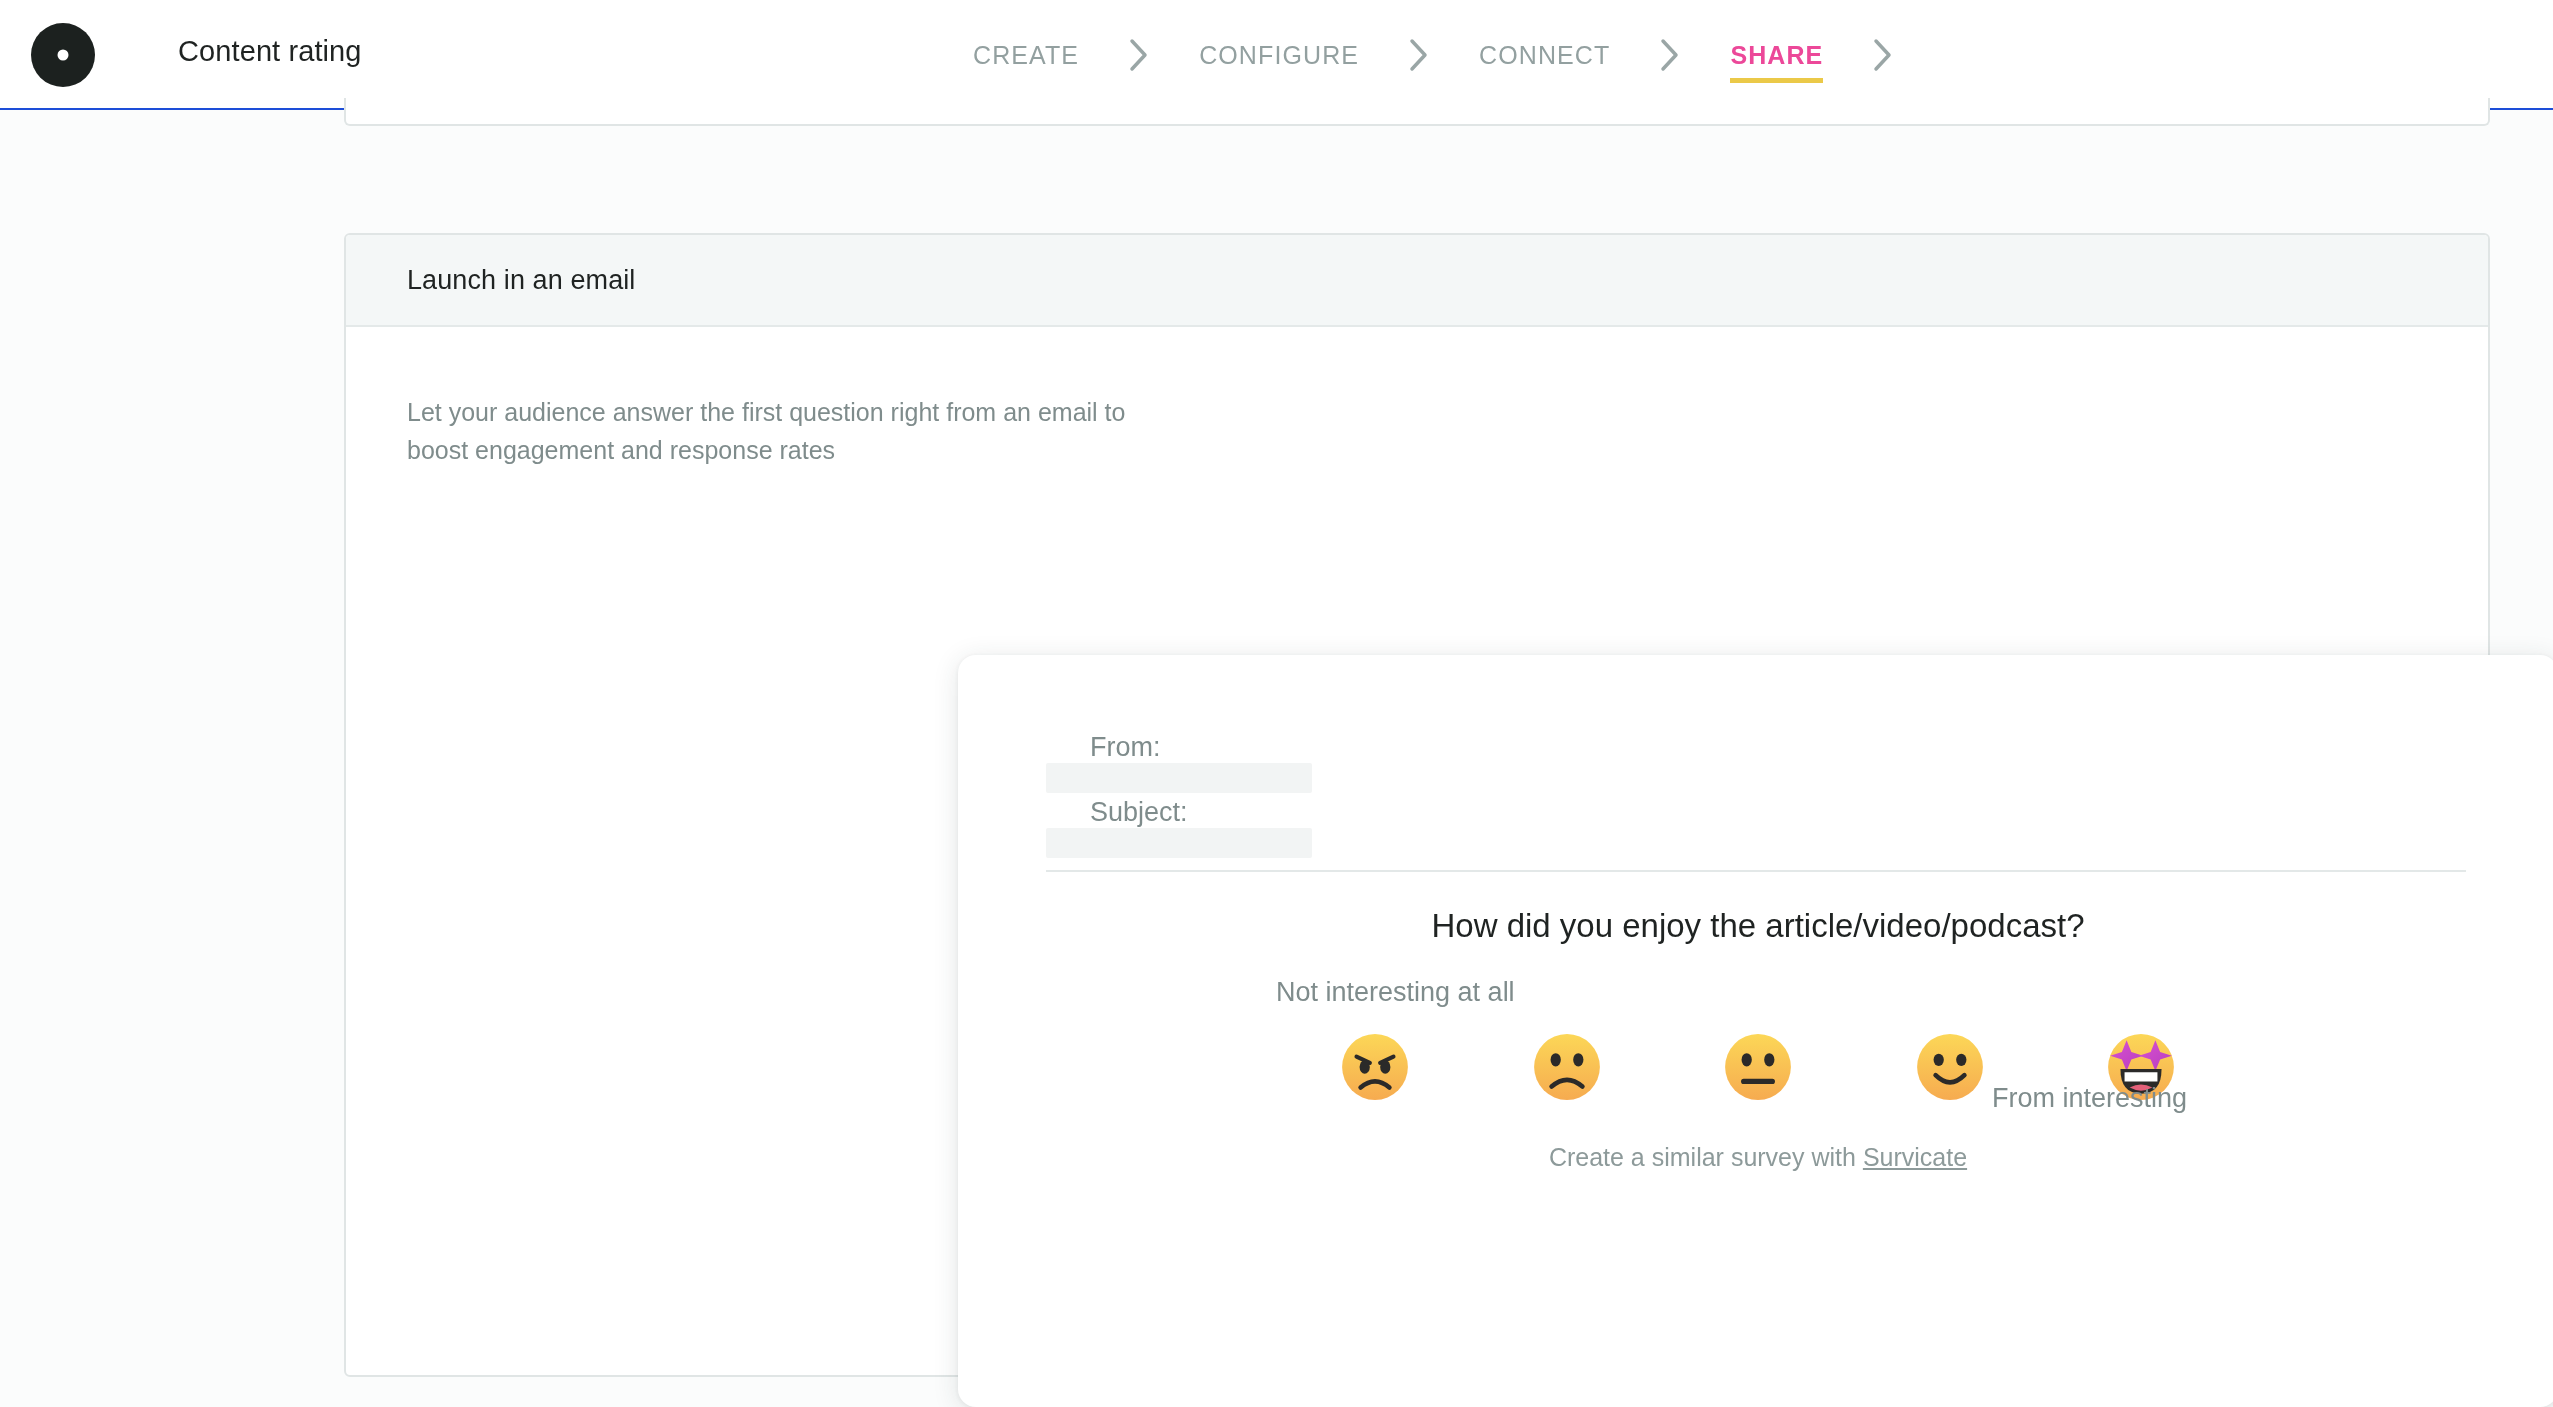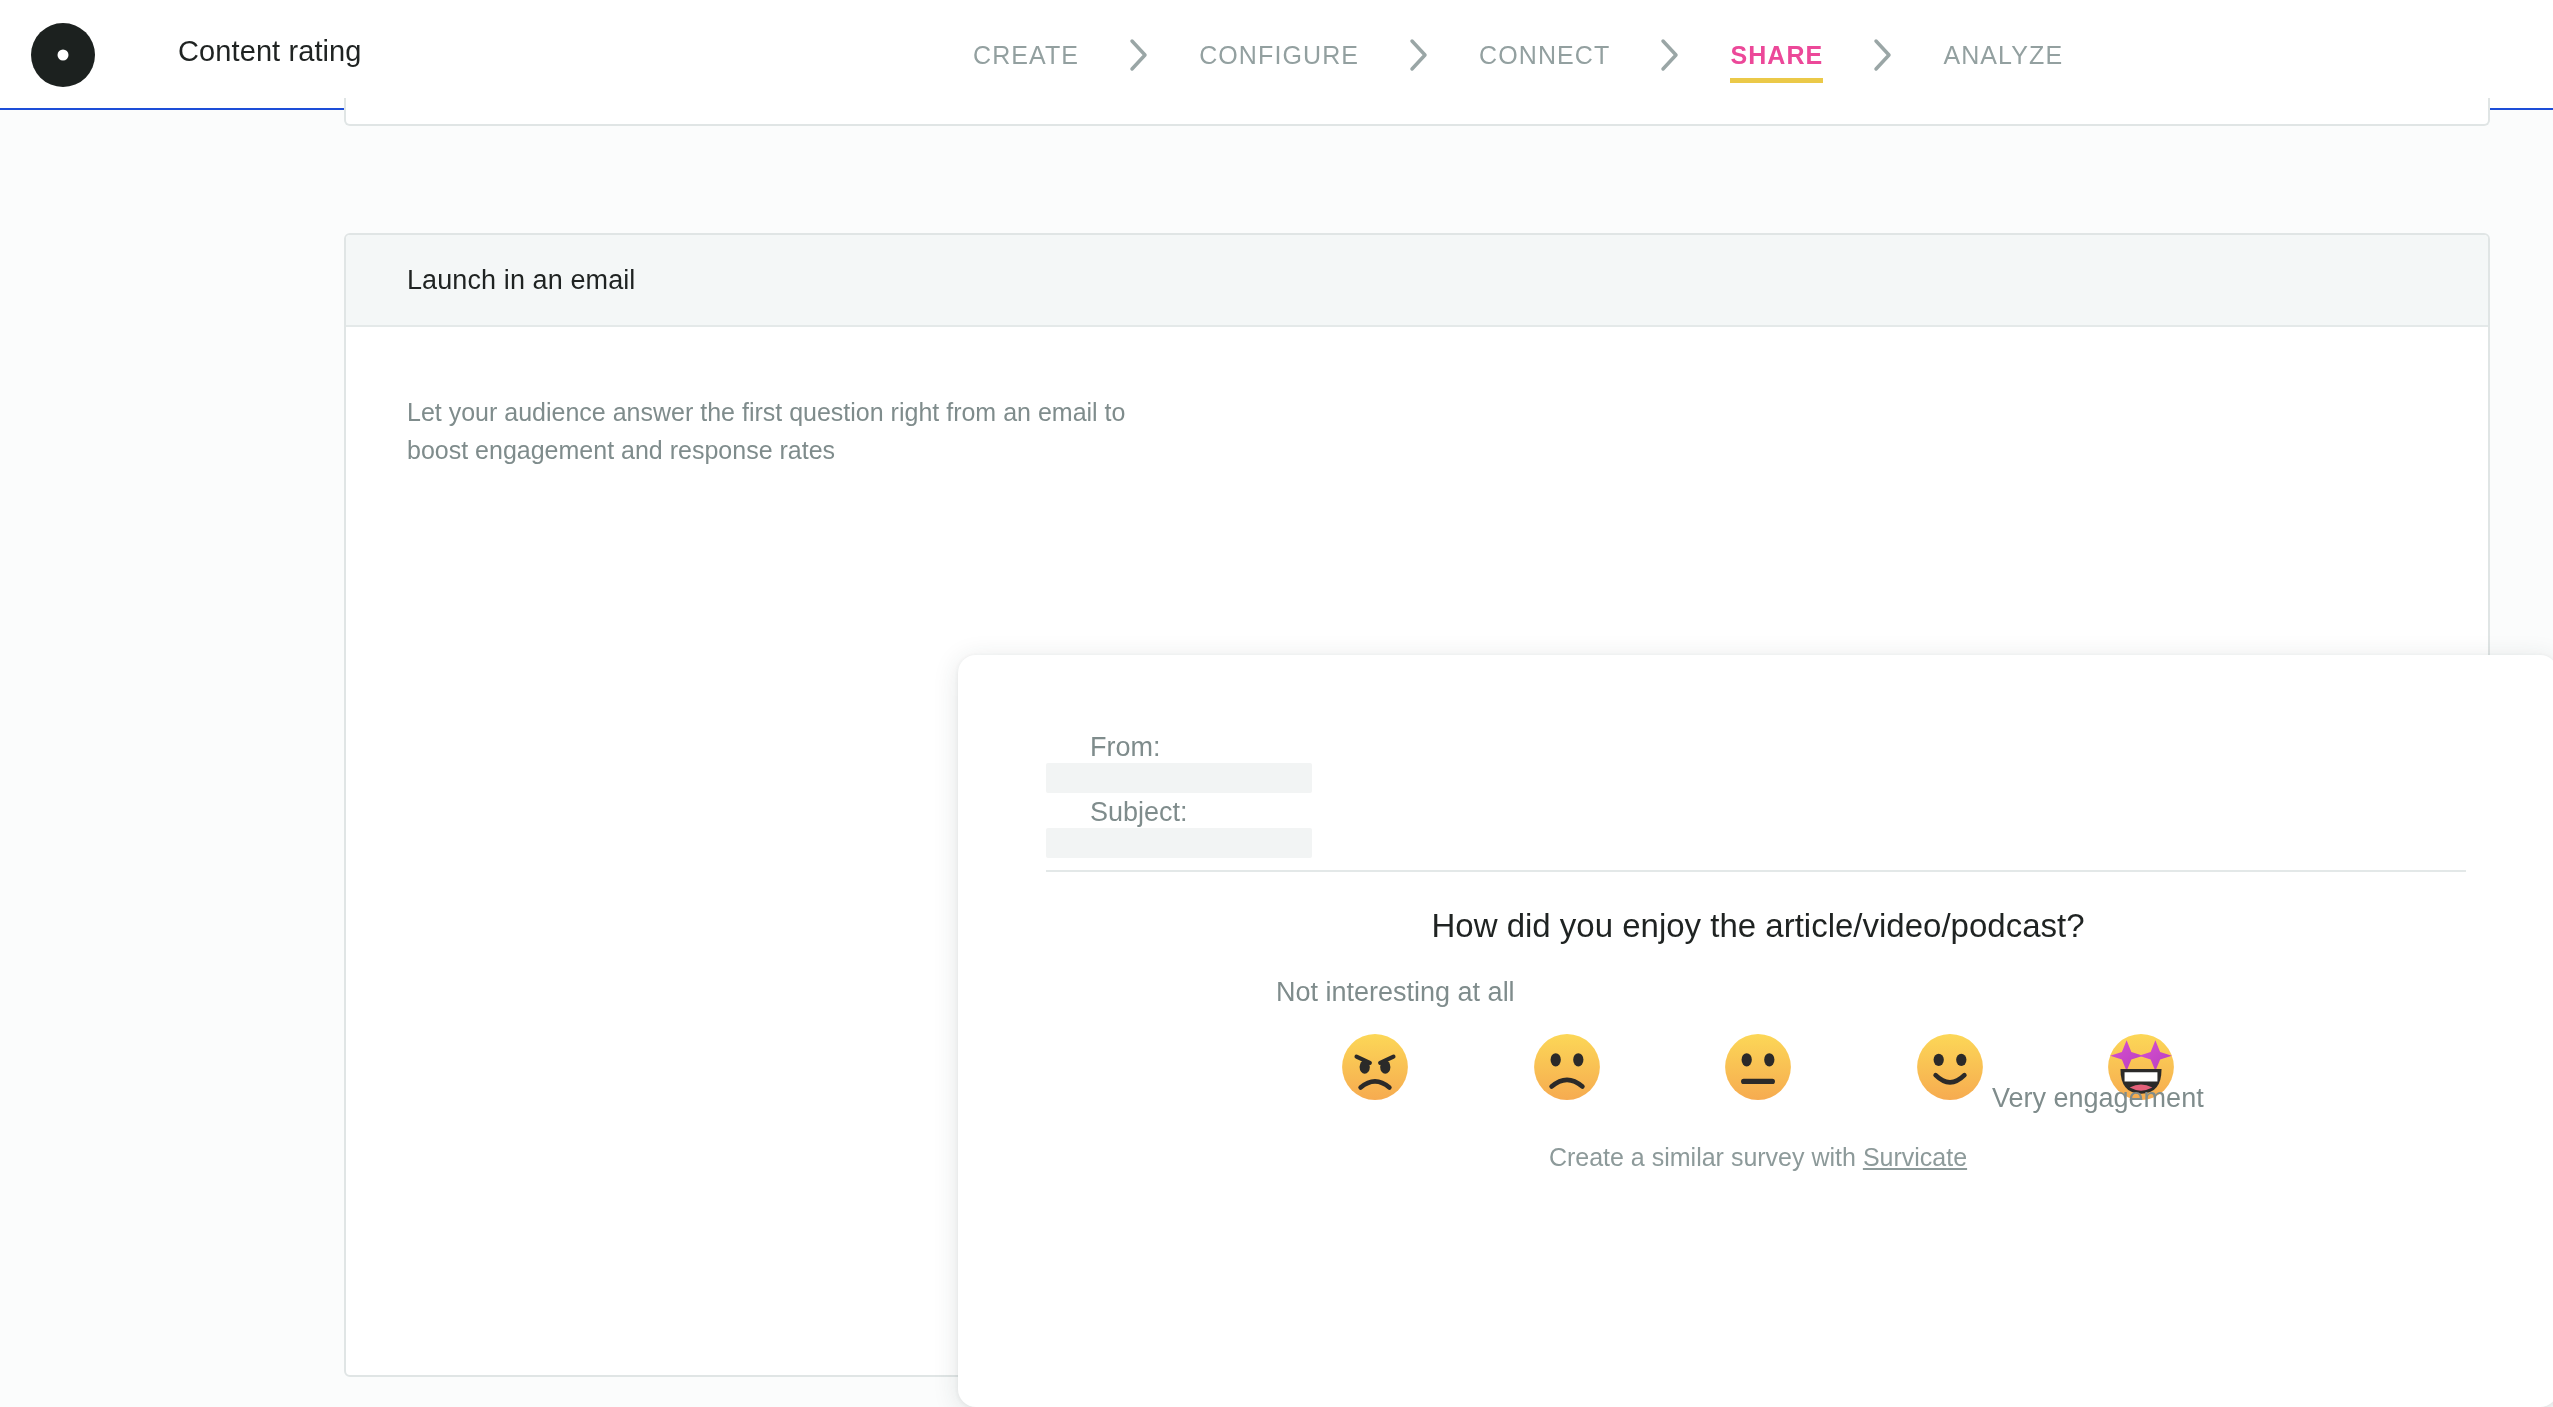--- a/index.html
+++ b/index.html
@@ -319,23 +319,20 @@
       <span>SHARE</span>
       <span class="step-underline"></span>
     </div>
 
     <div class="chev">
       <svg width="20" height="34" viewBox="0 0 20 34">
           <path d="M3 3 L16 17 L3 31" fill="none" stroke="#9aa6a6" stroke-width="3.5" stroke-linecap="round" stroke-linejoin="round"></path>
         </svg>
     </div>
 
-    <div class="step">
-      <span>ANALYZE</span>
-    </div>
 
   </div>
 </div>
 
 <div class="page">
 
   <div class="prev-card"></div>
 
   <div class="card">
 
@@ -444,21 +441,21 @@
             <path d="M22 10 L26.6 21.4 L38 25 L26.6 28.6 L22 40 L17.4 28.6 L6 25 L17.4 21.4 Z" fill="url(#st)"></path>
             <path d="M50 10 L54.6 21.4 L66 25 L54.6 28.6 L50 40 L45.4 28.6 L34 25 L45.4 21.4 Z" fill="url(#st)"></path>
             <path d="M16 38 Q36 38 56 38 Q56 62 36 62 Q16 62 16 38 Z" fill="#2b2a29"></path>
             <path d="M20 41 L52 41 L52 50 L20 50 Z" fill="#ffffff"></path>
             <path d="M25 56 Q36 50 47 56 Q36 62 25 56 Z" fill="#e4607a"></path>
           </svg>
         </div>
 
       </div>
 
-      <div class="scale-high">Very engagement</div>
+      <div class="scale-high">From interesting</div>
 
       <div class="footer-note">
         <span>Create a similar survey with </span><span class="brand">Survicate</span>
       </div>
 
     </div>
   </div>
 </div>
 
 </body></html>

